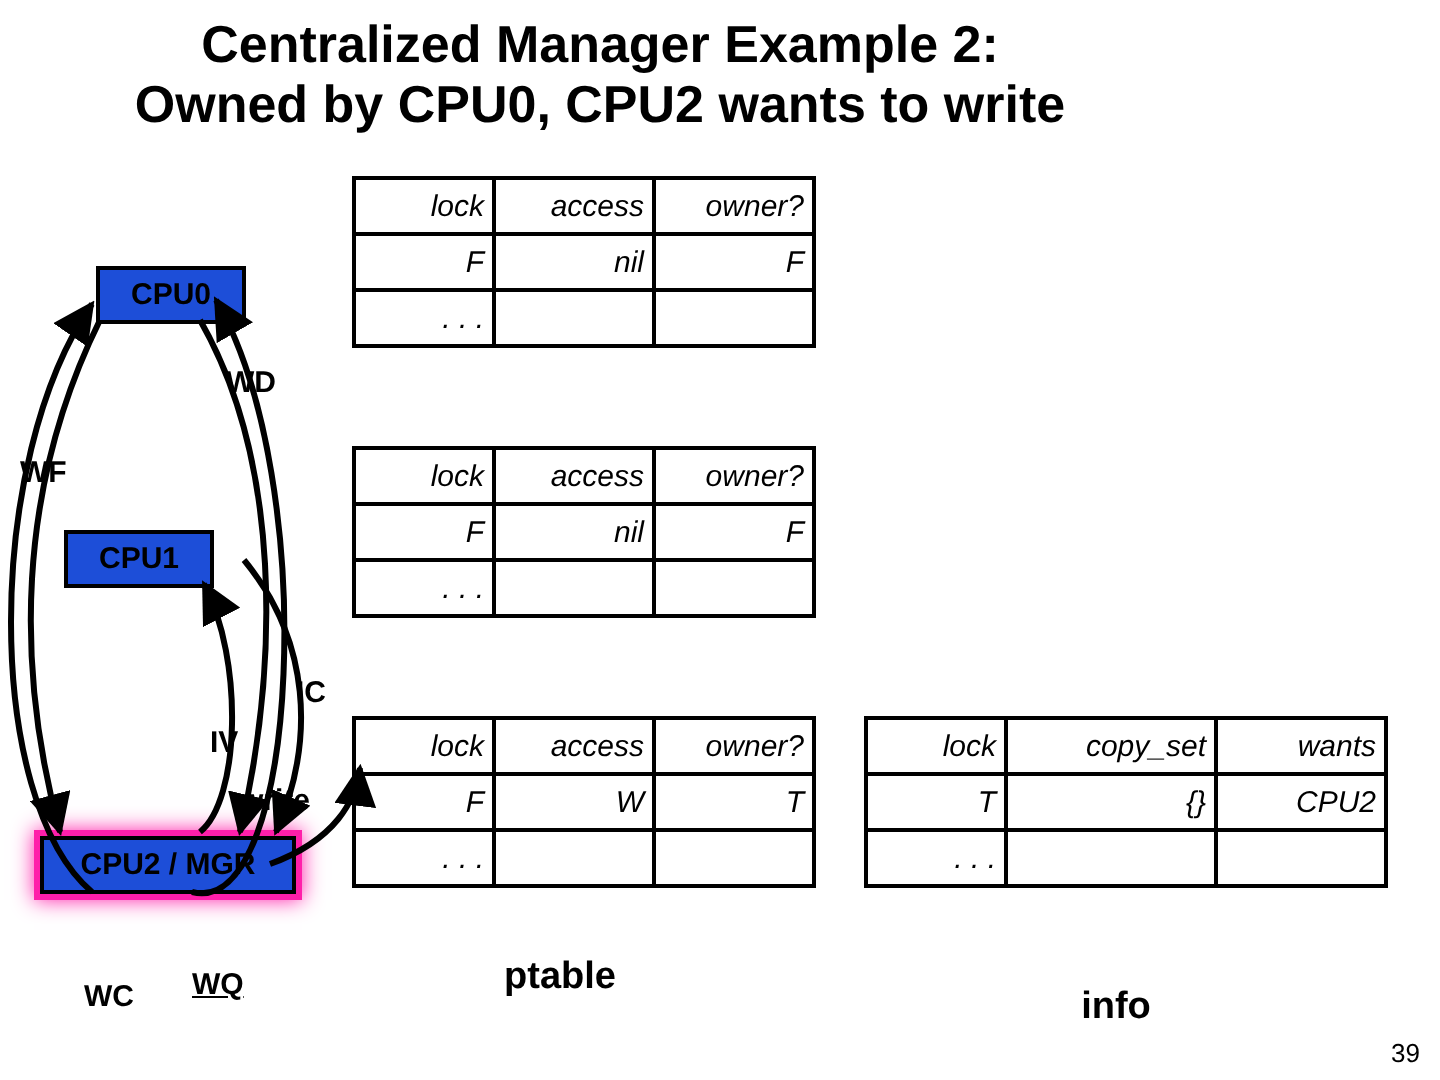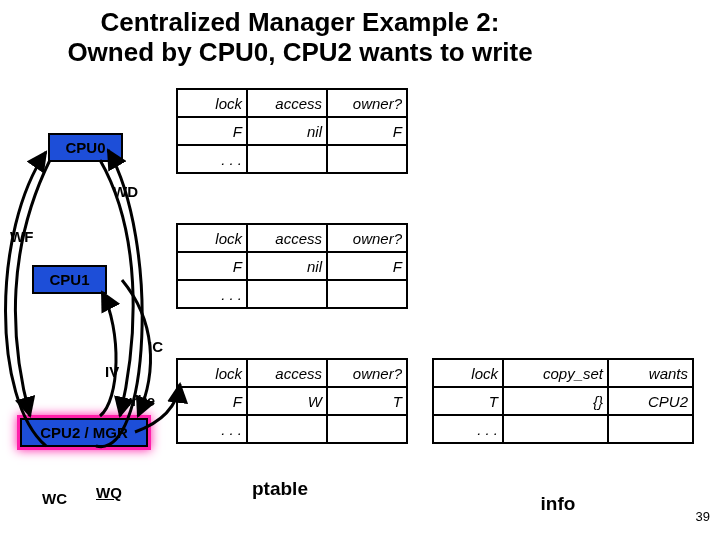--- a/index.html
+++ b/index.html
@@ -60,21 +60,21 @@
   }
   .caption {
     position: absolute;
     font-size: 19px;
     font-weight: 700;
     text-align: center;
   }
   .slidenum {
     position: absolute;
     right: 10px;
-    bottom: 16px;
+    bottom: 6px;
     font-size: 13px;
   }
   
   svg.arrows {
     position: absolute;
     left: 0; top: 0;
     width: 720px; height: 540px;
     pointer-events: none;
   }
 </style>

